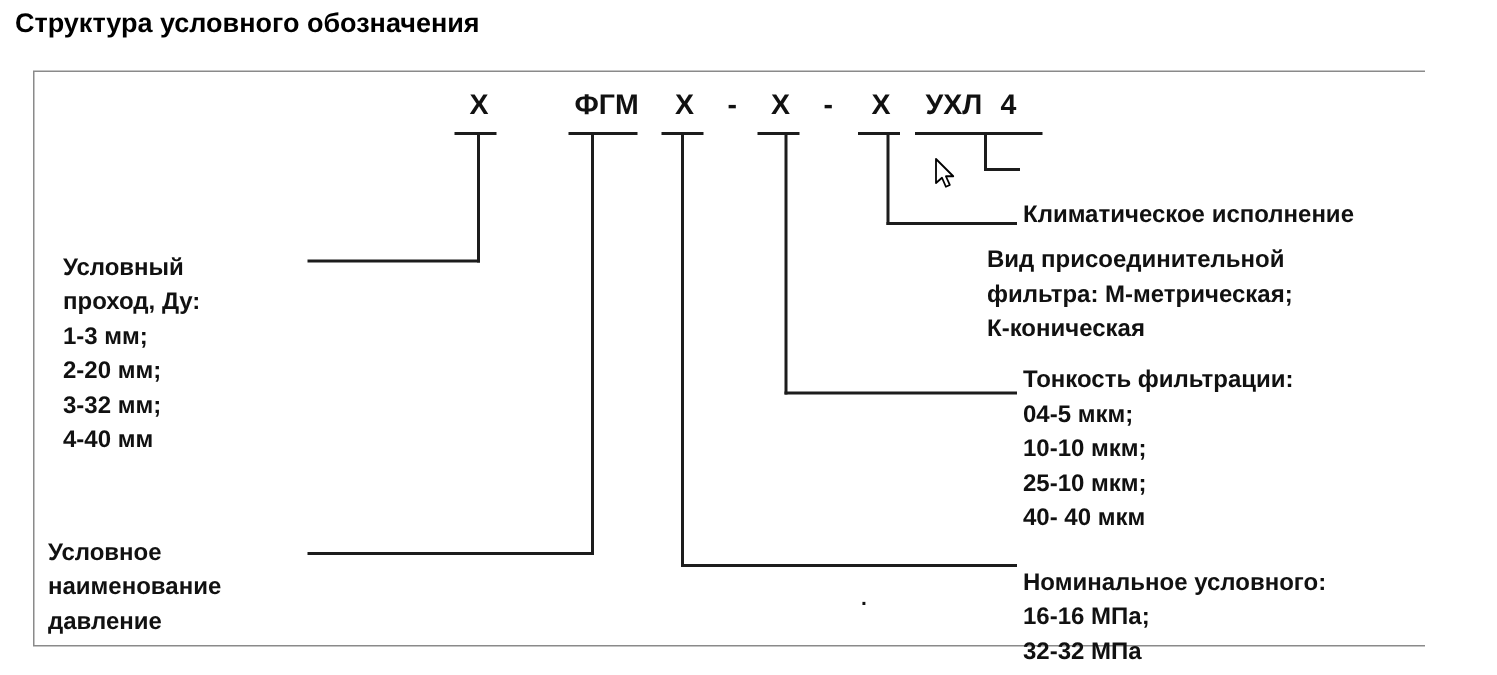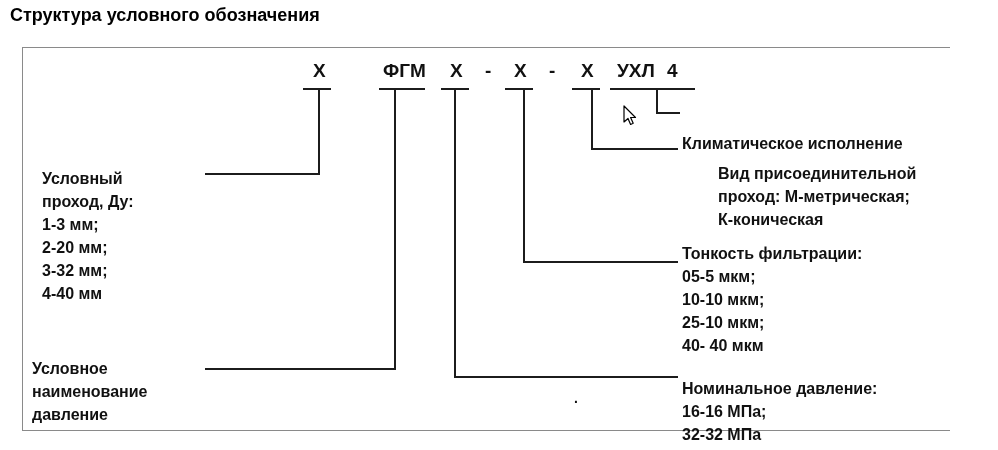--- a/index.html
+++ b/index.html
@@ -128,36 +128,36 @@
   <div class="lbl" style="left:32px;top:325px">
     <div>Условное</div>
     <div>наименование</div>
     <div>давление</div>
   </div>
 
   <div class="lbl" style="left:682px;top:100px">
     <div>Климатическое исполнение</div>
   </div>
 
-  <div class="lbl" style="left:718px;top:130px">
+  <div class="lbl" style="left:658px;top:130px">
     <div>Вид присоединительной</div>
-    <div>проход: М-метрическая;</div>
+    <div>фильтра: М-метрическая;</div>
     <div>К-коническая</div>
   </div>
 
   <div class="lbl" style="left:682px;top:210px">
     <div>Тонкость фильтрации:</div>
-    <div>05-5 мкм;</div>
+    <div>04-5 мкм;</div>
     <div>10-10 мкм;</div>
     <div>25-10 мкм;</div>
     <div>40- 40 мкм</div>
   </div>
 
   <div class="lbl" style="left:682px;top:345px">
-    <div>Номинальное давление:</div>
+    <div>Номинальное условного:</div>
     <div>16-16 МПа;</div>
     <div>32-32 МПа</div>
   </div>
 
   <span class="dot">.</span>
 
   <svg class="cursor" viewBox="0 0 16 22">
     <path d="M2,1 L2,17 L6,13.5 L8.6,19.5 L11.2,18.3 L8.6,12.5 L13.5,12.5 Z" fill="#ffffff" stroke="#000000" stroke-width="1.2" stroke-linejoin="round"></path>
   </svg>
 

